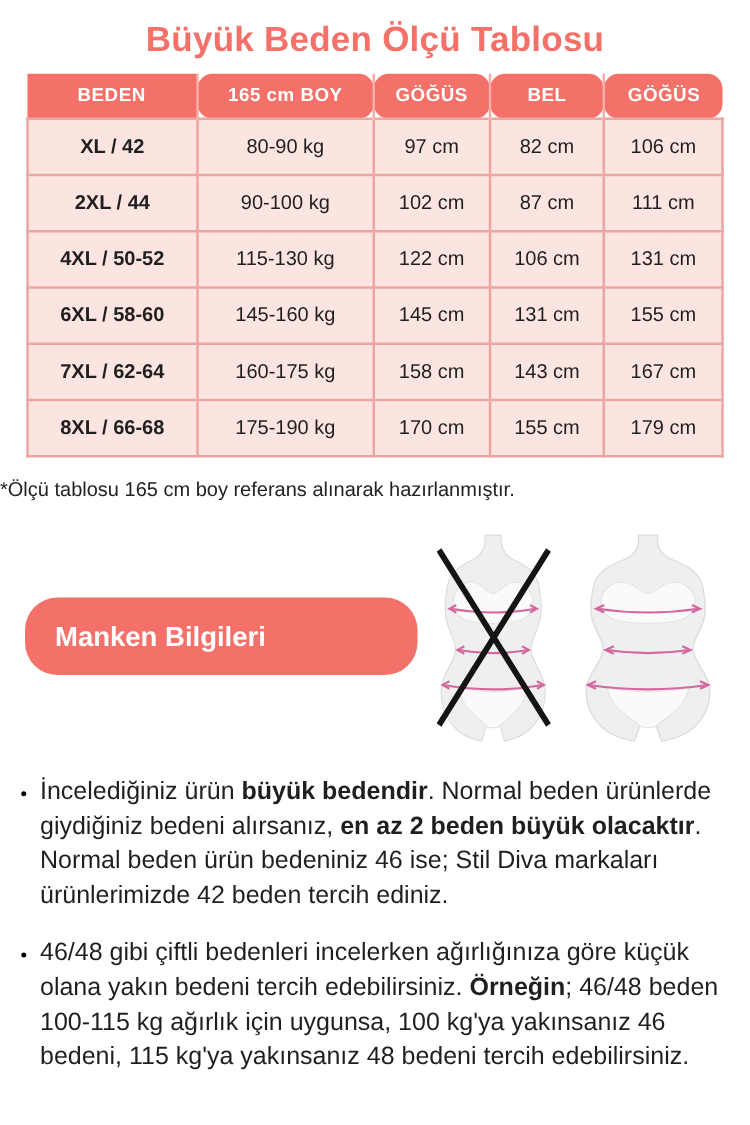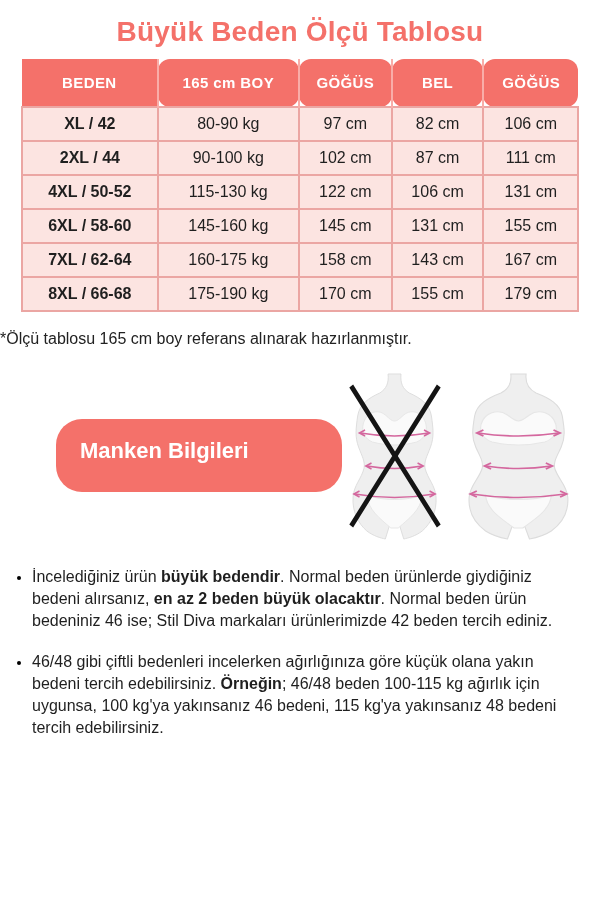--- a/index.html
+++ b/index.html
@@ -23,62 +23,61 @@
     font-size:28px;font-weight:bold;
     color:var(--accent);
     letter-spacing:0.2px;
   }
   table.size-table{
     width:558px;margin:0 auto;
     border-collapse:collapse;table-layout:fixed;
   }
   .size-table thead th{
     background:var(--accent);color:#fff;
-    height:48px;font-size:15px;font-weight:bold;
+    height:36px;font-size:15px;font-weight:bold;
     letter-spacing:0.4px;text-align:center;
   }
   .size-table thead th + th{border-left:2px solid var(--header-sep);border-radius:12px;}
   .size-table tbody td{
     background:var(--cell-bg);
     border:2px solid var(--cell-border);
-    height:34px;text-align:center;
+    height:45px;text-align:center;
     font-size:16px;color:var(--text);
   }
   .size-table tbody td:first-child{font-weight:bold;}
   .footnote{
     margin-top:18px;
     font-size:16px;color:#222;
   }
   .model-row{
     display:flex;align-items:center;
     margin:22px 18px 0 20px;
   }
   .model-box{
     background:var(--accent);color:#fff;
     width:314px;border-radius:26px;
-    padding:17px 24px 19px;
-    margin-left:36px;
+    padding:17px 24px 8px;
   }
   .model-box-title{
     font-size:22px;font-weight:bold;
     margin:2px 0 9px;
   }
   .mi-line{font-size:17px;line-height:1.52;}
   .mi-label{font-weight:bold;}
   .mi-label::after{content:": ";font-weight:normal;}
   .figures{
     margin-left:auto;display:flex;align-items:center;gap:8px;
   }
   .notes{
     margin:26px 20px 0 14px;
     padding-left:18px;
     list-style:disc;
   }
   .notes li{
-    font-size:16px;line-height:1.38;
+    font-size:20px;line-height:1.38;
     margin-bottom:19px;color:var(--text);margin-top:11px;
   }
   .notes li b{font-weight:bold;}
   .notes li::marker{color:#000;font-size:14px;}
 </style>
 </head>
 <body>
 
 <h1 class="page-title">Büyük Beden Ölçü Tablosu</h1>
 

